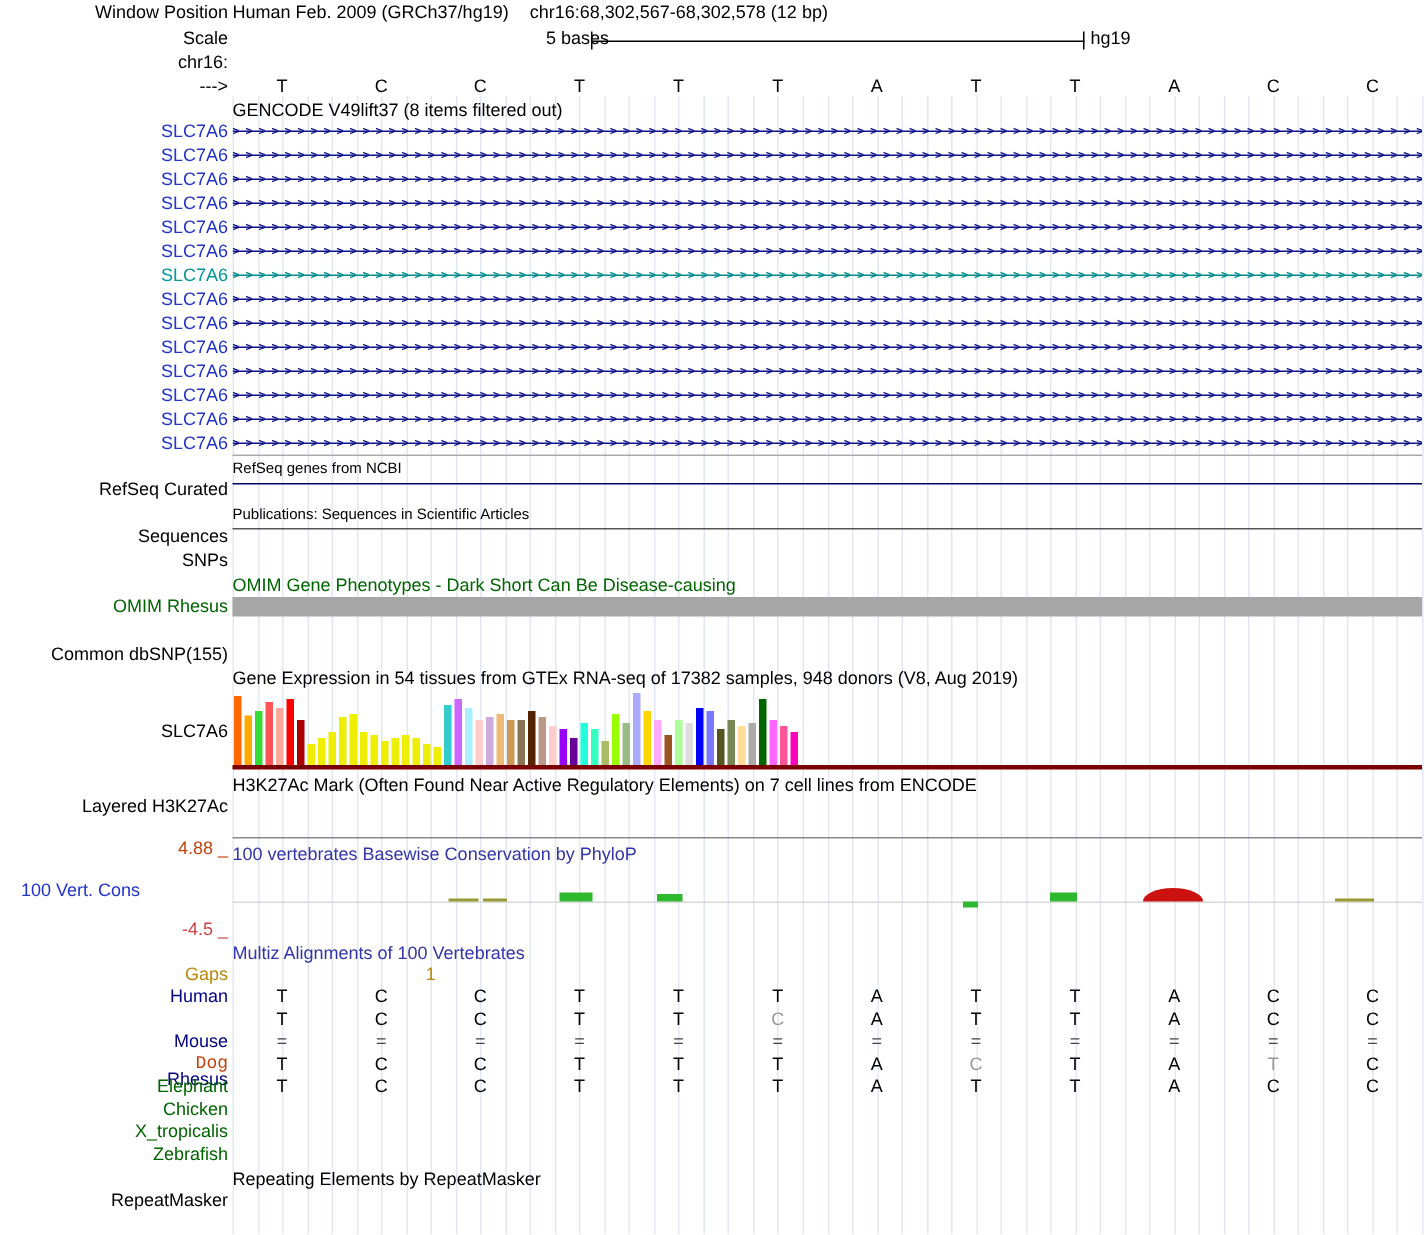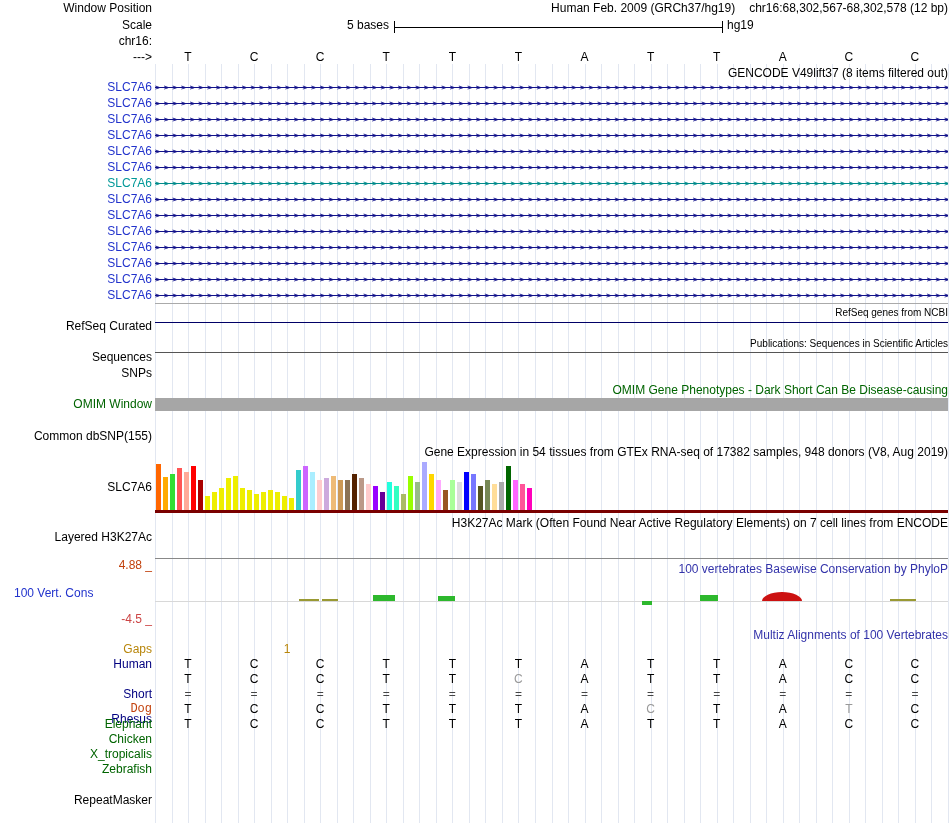--- a/index.html
+++ b/index.html
@@ -1,21 +1,21 @@
 <!DOCTYPE html>
 <html><head>
 <meta charset="utf-8">
 <style>
   *{box-sizing:border-box}
   body{margin:0;background:#fff;font-family:"Liberation Sans","DejaVu Sans",sans-serif}
   #browser{position:relative;width:950px;height:823px;background:#fff;overflow:hidden;font-size:12px;color:#000}
   .abs{position:absolute}
   .llabel{position:absolute;left:0;width:152px;text-align:right;line-height:14px;white-space:nowrap}
   .llabel-left{position:absolute;left:14px;line-height:14px;white-space:nowrap}
-  .ctitle{position:absolute;left:155px;width:793px;text-align:right;line-height:14px;white-space:nowrap}
+  .ctitle{position:absolute;left:155px;width:793px;text-align:left;line-height:14px;white-space:nowrap}
   .small{font-size:10px}
   #gridlines{position:absolute;left:155px;top:64px;width:793px;height:759px;z-index:0}
   .vline{position:absolute;top:0;bottom:0;width:1px;background:#e2e7f1}
   .hline{position:absolute;left:155px;width:793px;height:1px;z-index:2}
   .gene-row{position:absolute;left:155px;width:793px;height:11px;overflow:hidden;white-space:nowrap;font-size:8px;font-weight:bold;letter-spacing:4px;line-height:11px;z-index:2}
   .gene-line{position:absolute;left:0;top:5px;width:100%;height:1px}
   .gene-arrows{position:relative}
   .base-cell{position:absolute;top:0;text-align:center;line-height:14px}
   .gtex-bar{position:absolute;bottom:0;width:5px}
   .align-cell{position:absolute;text-align:center;line-height:14px}
@@ -77,21 +77,21 @@
       <div class="vline" style="left: 776.479px;"></div>
       <div class="vline" style="left: 793px;"></div>
     </div>
 
   <div class="llabel" style="top:1px">Window Position</div>
   <div class="ctitle z2" style="top:1px">
     <span>Human Feb. 2009 (GRCh37/hg19)</span><span style="margin-left:14px">chr16:68,302,567-68,302,578 (12 bp)</span>
   </div>
 
   <div class="llabel" style="top:18px">Scale</div>
-  <div class="abs z2" style="top:18px;right:561px">5 bases</div>
+  <div class="abs z2" style="top:18px;right:544px">5 bases</div>
   <div class="abs z2" style="left:394px;top:27px;width:329px;height:1px;background:#000"></div>
   <div class="abs z2" style="left:394px;top:21px;width:1px;height:12px;background:#000"></div>
   <div class="abs z2" style="left:722px;top:21px;width:1px;height:12px;background:#000"></div>
   <div class="abs z2" style="left:727px;top:18px">hg19</div>
 
   <div class="llabel" style="top:34px">chr16:</div>
 
   <div class="llabel" style="top:50px">---&gt;</div>
   <div class="abs z2" id="bases-row" style="left:155px;top:50px;width:793px;height:14px">
       <div class="base-cell" style="left: 0px; width: 66.0833px;">T</div>
@@ -189,21 +189,21 @@
   <div class="hline" style="top:322px;background:#000066"></div>
   <div class="llabel" style="top:319px;color:#000000">RefSeq Curated</div>
 
   <div class="ctitle small z2" style="top:337px">Publications: Sequences in Scientific Articles</div>
   <div class="hline" style="top:352px;background:#555"></div>
   <div class="llabel" style="top:350px">Sequences</div>
   <div class="llabel" style="top:366px">SNPs</div>
 
   <div class="ctitle z2" style="top:383px;color:#006400">OMIM Gene Phenotypes - Dark Short Can Be Disease-causing</div>
   <div class="abs z2" style="left:155px;top:398px;width:793px;height:13px;background:#a6a6a6"></div>
-  <div class="llabel" style="top:397px;color:#006400">OMIM Window</div>
+  <div class="llabel" style="top:397px;color:#006400">OMIM Rhesus</div>
 
   <div class="llabel" style="top:429px">Common dbSNP(155)</div>
 
   <div class="ctitle z2" style="top:445px">Gene Expression in 54 tissues from GTEx RNA-seq of 17382 samples, 948 donors (V8, Aug 2019)</div>
   <div class="abs z2" id="gtex-bars" style="left:155px;top:462px;width:793px;height:48px">
       <div class="gtex-bar" style="left: 1px; height: 46px; background: rgb(255, 102, 0);"></div>
       <div class="gtex-bar" style="left: 8px; height: 33px; background: rgb(255, 170, 0);"></div>
       <div class="gtex-bar" style="left: 15px; height: 36px; background: rgb(51, 221, 51);"></div>
       <div class="gtex-bar" style="left: 22px; height: 42px; background: rgb(255, 85, 85);"></div>
       <div class="gtex-bar" style="left: 29px; height: 38px; background: rgb(255, 170, 153);"></div>
@@ -281,21 +281,21 @@
     </div>
 
   <div class="ctitle z2" style="top:628px;color:#3333aa">Multiz Alignments of 100 Vertebrates</div>
   <div class="llabel" style="top:642px;color:#b8860b">Gaps</div>
   <div class="abs z2" id="gaps-row" style="left:155px;top:642px;width:793px;height:14px">
       <div style="position: absolute; left: 126.167px; top: 0px; width: 12px; text-align: center; color: rgb(184, 134, 11); line-height: 14px;">1</div>
     </div>
   <div id="species-labels">
       <div class="llabel" style="top: 657px; color: rgb(0, 0, 128);">Human</div>
       <div class="llabel" style="top: 712px; color: rgb(0, 0, 128);">Rhesus</div>
-      <div class="llabel" style="top: 687px; color: rgb(0, 0, 128);">Short</div>
+      <div class="llabel" style="top: 687px; color: rgb(0, 0, 128);">Mouse</div>
       <div class="llabel" style="top: 702px; color: #c2410c; font-family: Liberation Mono, monospace;">Dog</div>
       <div class="llabel" style="top: 717px; color: rgb(0, 100, 0);">Elephant</div>
       <div class="llabel" style="top: 732px; color: rgb(0, 100, 0);">Chicken</div>
       <div class="llabel" style="top: 747px; color: rgb(0, 100, 0);">X_tropicalis</div>
       <div class="llabel" style="top: 762px; color: rgb(0, 100, 0);">Zebrafish</div>
     </div>
   <div class="abs z2" id="multiz-grid" style="left:155px;top:657px;width:793px;height:125px">
       <div class="align-cell" style="left: 0px; top: 0px; width: 66.0833px; color: rgb(0, 0, 0);">T</div>
       <div class="align-cell" style="left: 66.0833px; top: 0px; width: 66.0833px; color: rgb(0, 0, 0);">C</div>
       <div class="align-cell" style="left: 132.167px; top: 0px; width: 66.0833px; color: rgb(0, 0, 0);">C</div>
@@ -351,15 +351,16 @@
       <div class="align-cell" style="left: 264.333px; top: 60px; width: 66.0833px; color: rgb(0, 0, 0);">T</div>
       <div class="align-cell" style="left: 330.417px; top: 60px; width: 66.0833px; color: rgb(0, 0, 0);">T</div>
       <div class="align-cell" style="left: 396.5px; top: 60px; width: 66.0833px; color: rgb(0, 0, 0);">A</div>
       <div class="align-cell" style="left: 462.583px; top: 60px; width: 66.0833px; color: rgb(0, 0, 0);">T</div>
       <div class="align-cell" style="left: 528.667px; top: 60px; width: 66.0833px; color: rgb(0, 0, 0);">T</div>
       <div class="align-cell" style="left: 594.75px; top: 60px; width: 66.0833px; color: rgb(0, 0, 0);">A</div>
       <div class="align-cell" style="left: 660.833px; top: 60px; width: 66.0833px; color: rgb(0, 0, 0);">C</div>
       <div class="align-cell" style="left: 726.917px; top: 60px; width: 66.0833px; color: rgb(0, 0, 0);">C</div>
     </div>
 
+  <div class="ctitle z2" style="top:779px">Repeating Elements by RepeatMasker</div>
   <div class="llabel" style="top:793px">RepeatMasker</div>
 
 </div>
 
 </body></html>

